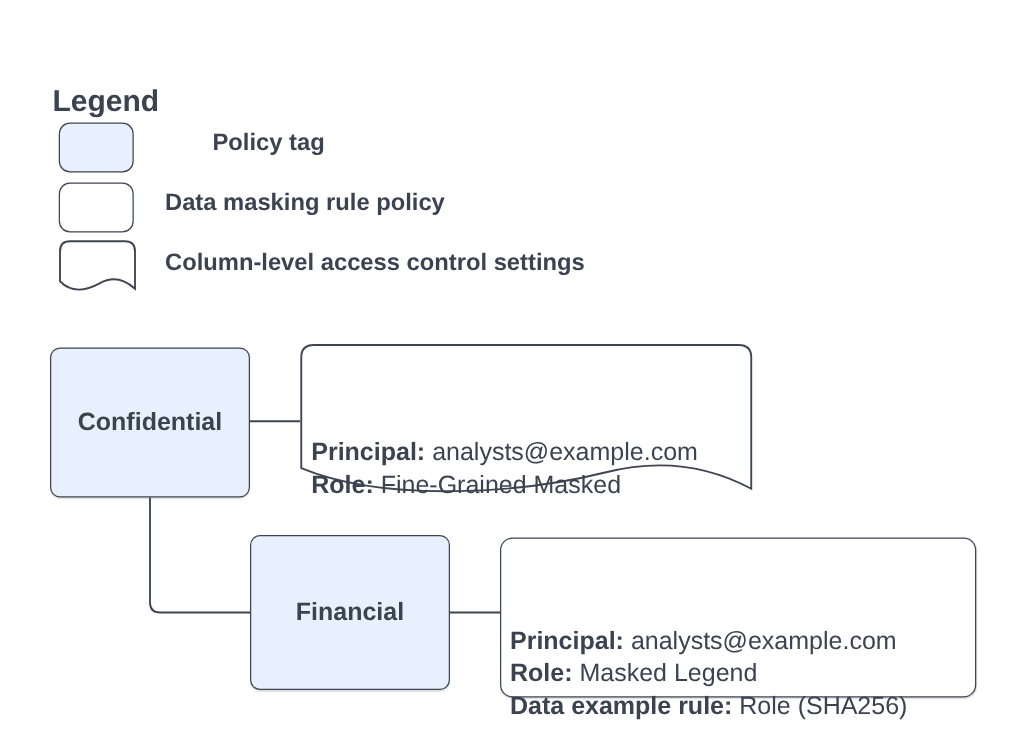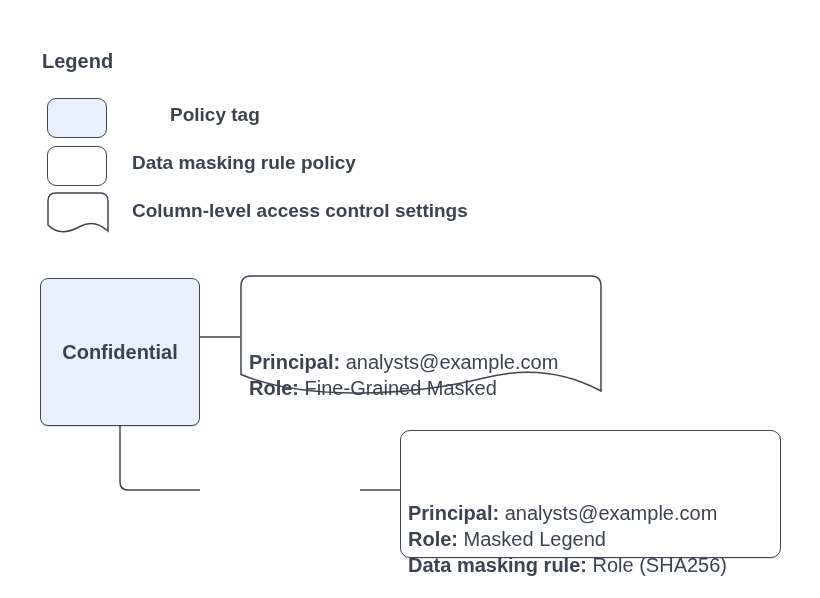--- a/index.html
+++ b/index.html
@@ -12,22 +12,22 @@
     color: #3b4350;
     overflow: hidden;
   }
   svg.layer {
     position: absolute;
     left: 0; top: 0;
     width: 820px; height: 598px;
   }
   .legend-title {
     position: absolute;
-    left: 42px; top: 50px;
-    font-size: 20px;
+    left: 42px; top: 68px;
+    font-size: 24px;
     font-weight: bold;
     white-space: nowrap;
   }
   .swatch {
     position: absolute;
     width: 60px; height: 40px;
     border: 1.5px solid #3f4551;
     border-radius: 9px;
     box-sizing: border-box;
     background: #ffffff;
@@ -92,31 +92,34 @@
   <div class="legend-title">Legend</div>
 
   <div class="swatch blue" style="left:47px; top:98px;"></div>
   <div class="legend-label" style="top:104px;margin-left:38px;">Policy tag</div>
 
   <div class="swatch" style="left:47px; top:146px;"></div>
   <div class="legend-label" style="top:152px;">Data masking rule policy</div>
 
   <div class="legend-label" style="top:200px;">Column-level access control settings</div>
 
-  <div class="node blue" style="left:40px; top:278px; width:160px; height:148px;">
+  <div class="node blue" style="left:40px; top:278px; width:160px; height:120px;">
     <span>Confidential</span>
   </div>
 
+  <div class="node blue" style="left:200px; top:428px; width:160px; height:124px;">
+    <span>Financial</span>
+  </div>
 
   <div class="node radius10" style="left:400px; top:430px; width:381px; height:128px;"></div>
 
   <div class="note-text" style="left:249px; top:301px;">
     <div><span class="b">Principal:</span> <span>analysts@example.com</span></div>
     <div><span class="b">Role:</span> <span>Fine-Grained Masked</span></div>
   </div>
 
   <div class="note-text" style="left:408px; top:452px;">
     <div><span class="b">Principal:</span> <span>analysts@example.com</span></div>
     <div><span class="b">Role:</span> <span>Masked Legend</span></div>
-    <div><span class="b">Data masking rule:</span> <span>Role (SHA256)</span></div>
+    <div><span class="b">Data example rule:</span> <span>Role (SHA256)</span></div>
   </div>
 
 </div>
 
 </body></html>

